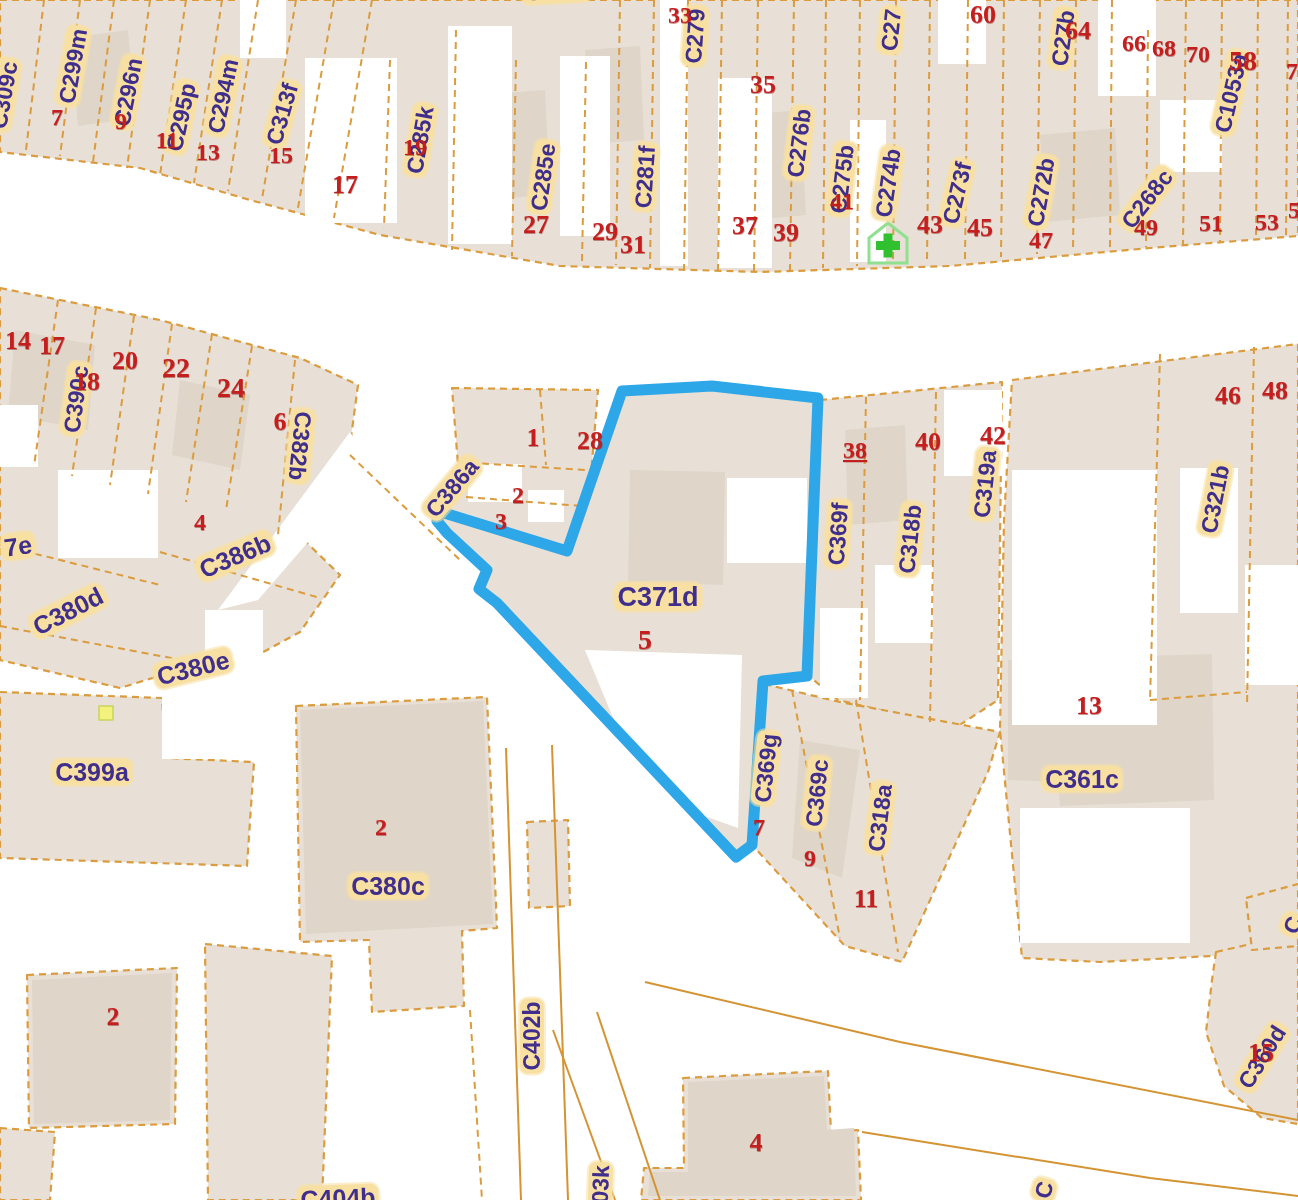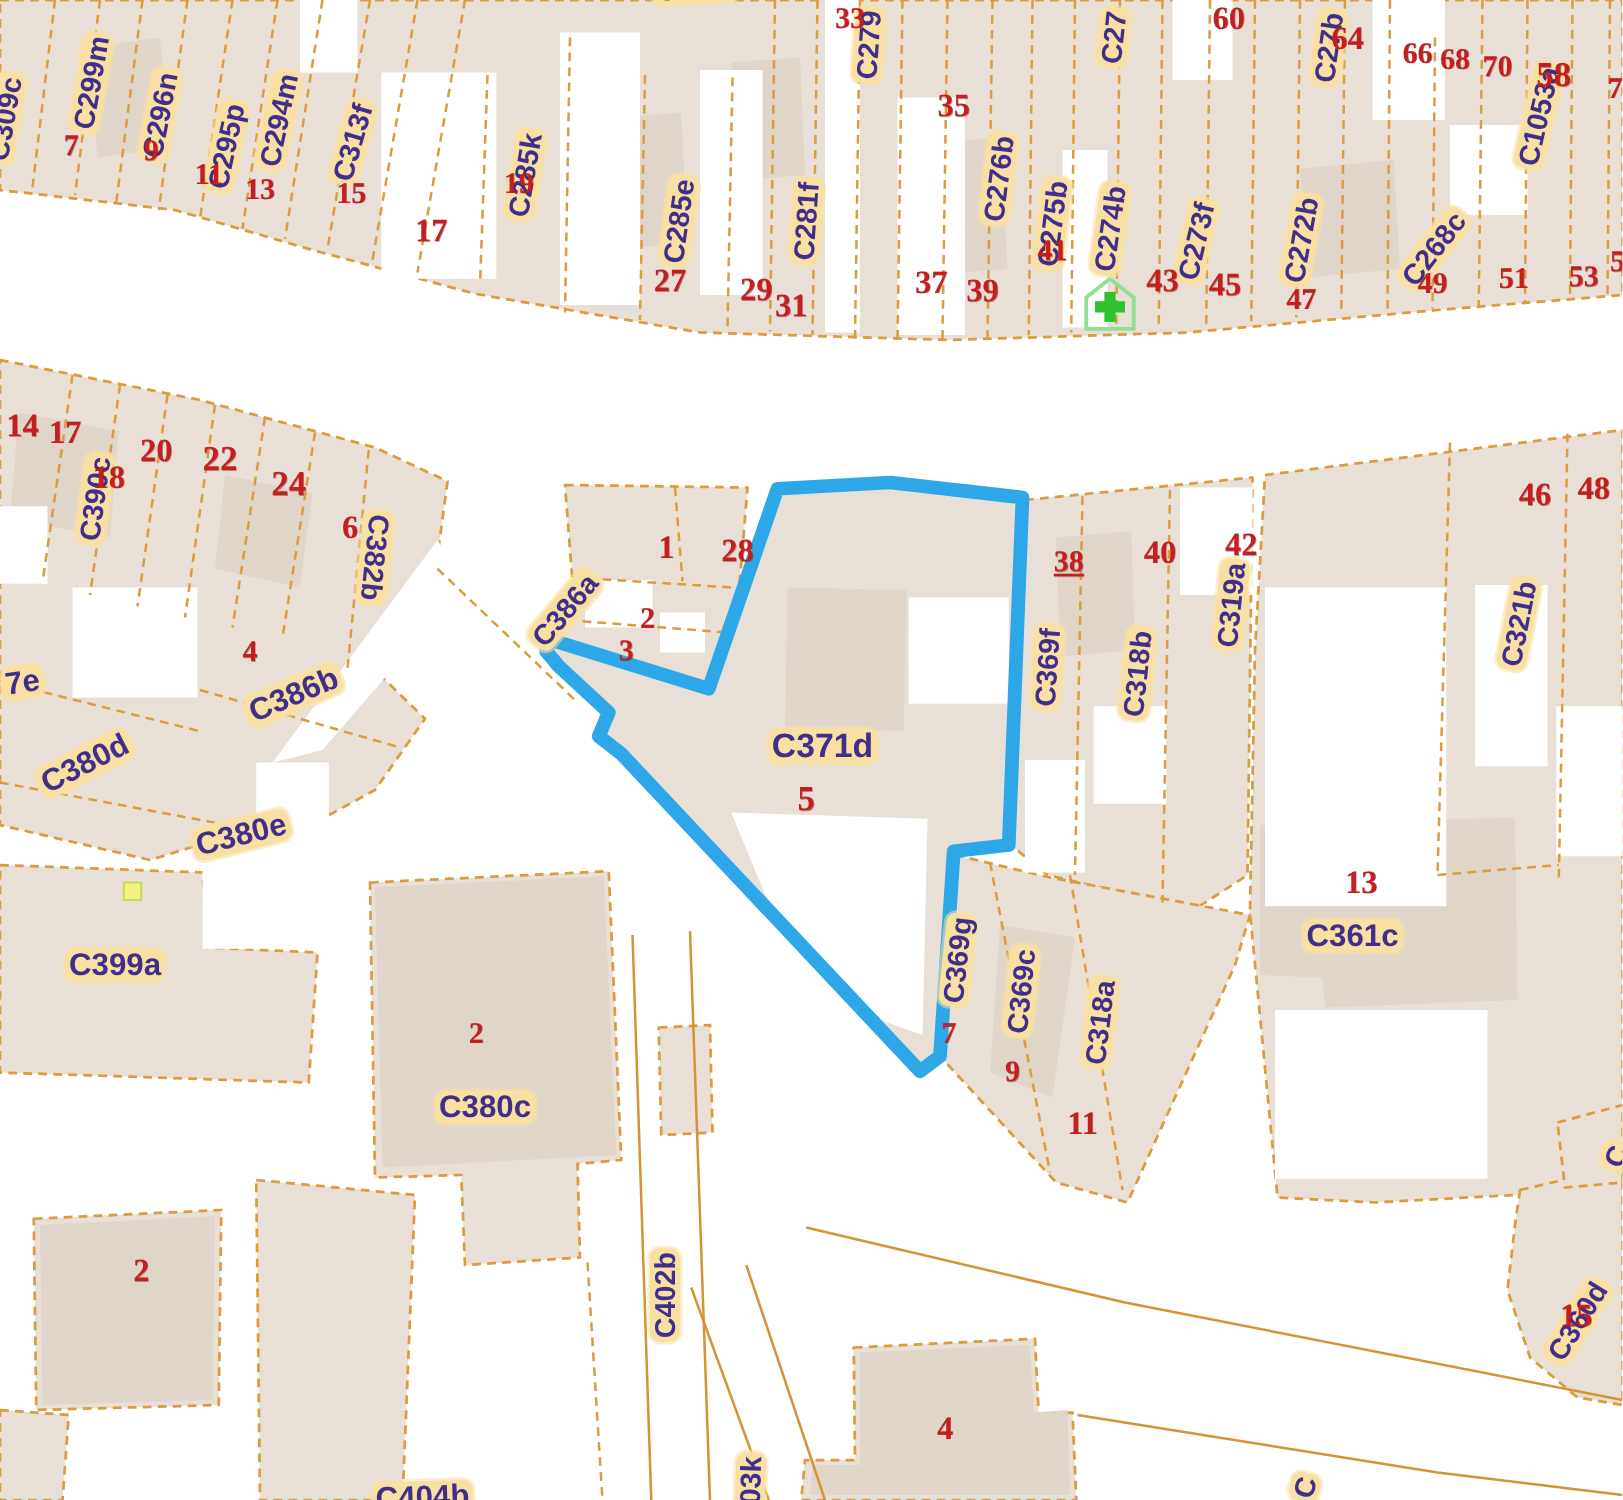--- a/index.html
+++ b/index.html
@@ -200,21 +200,21 @@
       <div class="plabel" style="left: 235px; top: 556px; transform: translate(-50%, -50%) rotate(-23deg); font-size: 25px;">C386b</div>
       <div class="plabel" style="left: 68px; top: 611px; transform: translate(-50%, -50%) rotate(-27deg); font-size: 25px;">C380d</div>
       <div class="plabel" style="left: 193px; top: 668px; transform: translate(-50%, -50%) rotate(-14deg); font-size: 25px;">C380e</div>
       <div class="plabel" style="left: 18px; top: 546px; transform: translate(-50%, -50%) rotate(-8deg); font-size: 25px;">7e</div>
       <div class="plabel" style="left: 92px; top: 772px; transform: translate(-50%, -50%) rotate(0deg); font-size: 25px;">C399a</div>
       <div class="plabel" style="left: 658px; top: 597px; transform: translate(-50%, -50%) rotate(0deg); font-size: 27px;">C371d</div>
       <div class="plabel" style="left: 838px; top: 534px; transform: translate(-50%, -50%) rotate(-86deg);">C369f</div>
       <div class="plabel" style="left: 910px; top: 539px; transform: translate(-50%, -50%) rotate(-84deg);">C318b</div>
       <div class="plabel" style="left: 985px; top: 484px; transform: translate(-50%, -50%) rotate(-84deg);">C319a</div>
       <div class="plabel" style="left: 1215px; top: 499px; transform: translate(-50%, -50%) rotate(-79deg);">C321b</div>
-      <div class="plabel" style="left: 1082px; top: 749px; transform: translate(-50%, -50%) rotate(0deg); font-size: 25px;">C361c</div>
+      <div class="plabel" style="left: 1082px; top: 779px; transform: translate(-50%, -50%) rotate(0deg); font-size: 25px;">C361c</div>
       <div class="plabel" style="left: 766px; top: 768px; transform: translate(-50%, -50%) rotate(-84deg);">C369g</div>
       <div class="plabel" style="left: 817px; top: 793px; transform: translate(-50%, -50%) rotate(-84deg);">C369c</div>
       <div class="plabel" style="left: 880px; top: 818px; transform: translate(-50%, -50%) rotate(-83deg);">C318a</div>
       <div class="plabel" style="left: 388px; top: 886px; transform: translate(-50%, -50%) rotate(0deg); font-size: 25px;">C380c</div>
       <div class="plabel" style="left: 532px; top: 1036px; transform: translate(-50%, -50%) rotate(-90deg);">C402b</div>
       <div class="plabel" style="left: 600px; top: 1199px; transform: translate(-50%, -50%) rotate(-88deg);">C403k</div>
       <div class="plabel" style="left: 338px; top: 1198px; transform: translate(-50%, -50%) rotate(-2deg); font-size: 25px;">C404b</div>
       <div class="plabel" style="left: 1262px; top: 1057px; transform: translate(-50%, -50%) rotate(-58deg);">C360d</div>
       <div class="plabel" style="left: 1293px; top: 925px; transform: translate(-50%, -50%) rotate(-70deg);">C</div>
       <div class="plabel" style="left: 1044px; top: 1190px; transform: translate(-50%, -50%) rotate(-75deg);">C</div>

